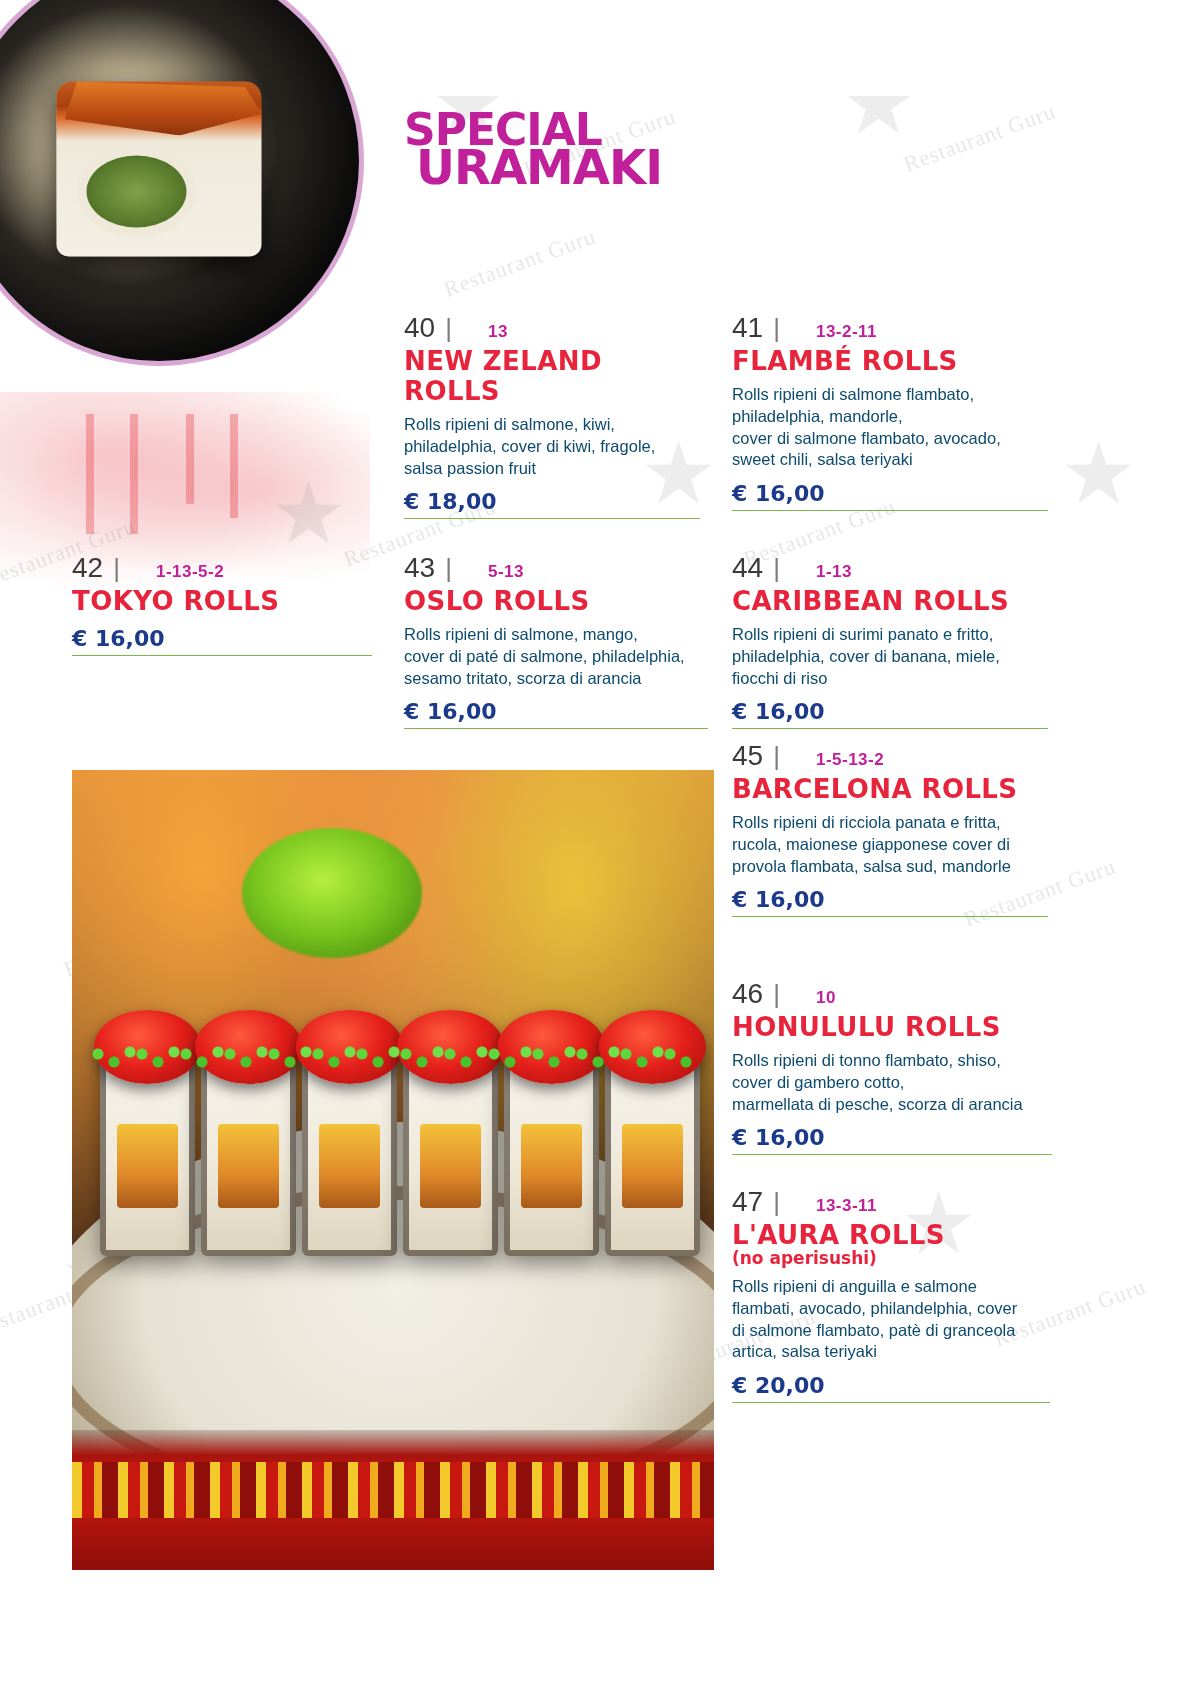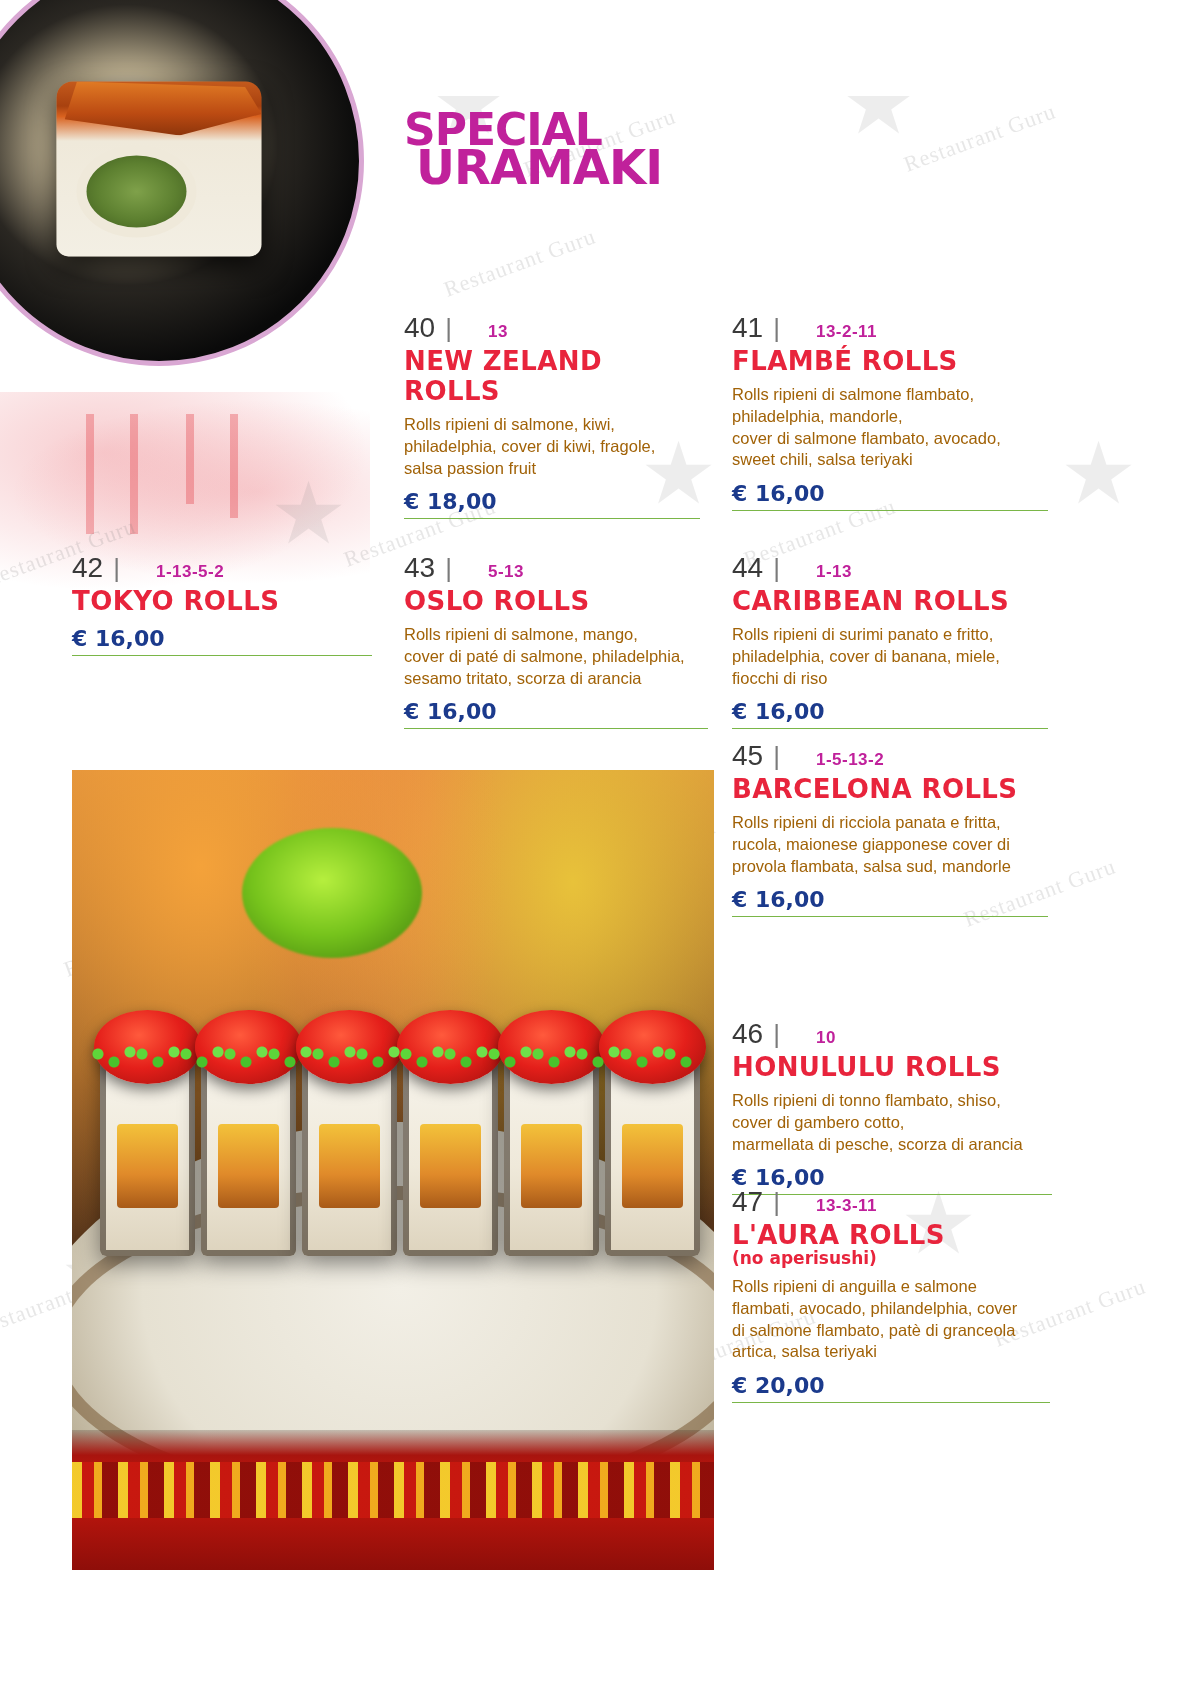--- a/index.html
+++ b/index.html
@@ -149,21 +149,21 @@
   }
   .item .subtitle {
     font-family: "DejaVu Sans", sans-serif;
     font-weight: bold;
     font-size: 17px;
     color: #e8243c;
     margin-top: -2px;
   }
   .item .desc {
     font-size: 16.5px;
-    color: #a16207;
+    color: #0c4a6e;
     line-height: 1.32;
     margin-top: 8px;
     white-space: pre-line;
   }
   .item .price {
     font-family: "DejaVu Sans", sans-serif;
     font-weight: bold;
     font-size: 22px;
     color: #1b3a8c;
     margin-top: 10px;
@@ -364,21 +364,21 @@
     <span class="alg">1-5-13-2</span>
   </div>
   <div class="title">BARCELONA ROLLS</div>
   <div class="desc">Rolls ripieni di ricciola panata e fritta,
 rucola, maionese giapponese cover di
 provola flambata, salsa sud, mandorle</div>
   <div class="price">€ 16,00</div>
   <div class="rule"></div>
 </div>
 
-<div class="item" style="left:732px; top:978px; width:320px;margin-top:40px;">
+<div class="item" style="left:732px; top:978px; width:320px;">
   <div class="num-row">
     <span class="num">46</span>
     <span class="sep">|</span>
     <span class="alg">10</span>
   </div>
   <div class="title">HONULULU ROLLS</div>
   <div class="desc">Rolls ripieni di tonno flambato, shiso,
 cover di gambero cotto,
 marmellata di pesche, scorza di arancia</div>
   <div class="price">€ 16,00</div>

